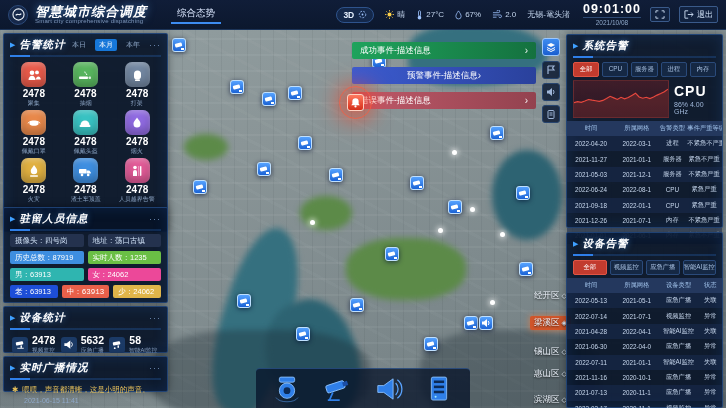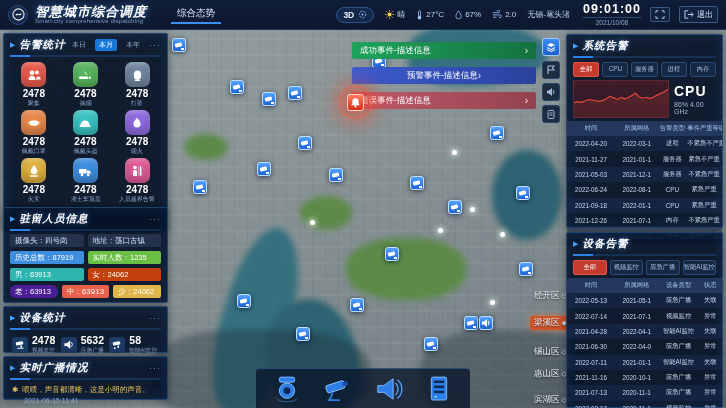--- a/index.html
+++ b/index.html
@@ -112,32 +112,32 @@
   .c1{background:#e85a4a}.c2{background:#58b55e}.c3{background:#7286a0}
   .c4{background:#e8884a}.c5{background:#38c2c2}.c6{background:#8f6ae0}
   .c7{background:#e0b040}.c8{background:#3e8ee0}.c9{background:#e05a96}
 
   #p-person { left:3px; top:207px; width:165px; height:96px; }
   .chip-row { display:flex; gap:4px; padding:0 6px; margin-bottom:4px; }
   .chip { flex:1; height:13px; border-radius:2px; font-size:7.5px; color:#fff;
       display:flex; align-items:center; padding:0 5px; white-space:nowrap; overflow:hidden; }
   .ch-dark { background:#24324e; color:#cfe0f5; }
   .ch-blue { background:#3e8ee0; } .ch-green { background:#6abf45; }
-  .ch-teal { background:#2fb5b0; } .ch-pink { background:#c2410c; }
-  .ch-blue2 { background:#4c1d95;border-radius:6px; } .ch-red { background:#e8604a;font-family:Liberation Mono, monospace; } .ch-yel { background:#e0b54a; }
+  .ch-teal { background:#2fb5b0; } .ch-pink { background:#ec4899; }
+  .ch-blue2 { background:#1d4ed8; } .ch-red { background:#e8604a;font-family:Liberation Mono, monospace; } .ch-yel { background:#e0b54a; }
 
   #p-dev { left:3px; top:306px; width:165px; height:47px; }
   #dev-row { display:flex; justify-content:space-between; padding:2px 8px 0 8px; }
   .dev-item { display:flex; align-items:center; gap:4px; cursor:pointer; }
   .dev-item .dic { width:16px; height:16px; border-radius:3px; background:#1b3a66;
       display:flex; align-items:center; justify-content:center; }
   .dev-item .dv { font-size:10.5px; font-weight:bold; color:#fff; line-height:1; }
   .dev-item .dl { font-size:6px; color:#8fa8c8; transform:scale(.95); transform-origin:left; }
 
-  #p-bcast { left:3px; top:356px; width:165px; height:44px; }
+  #p-bcast { left:3px; top:356px; width:165px; height:36px; }
   #bc-msg { font-size:7.5px; color:#e8c15a; padding:2px 8px 0 8px; display:flex; gap:4px; }
   #bc-time { font-size:7px; color:#8fa8c8; padding:2px 8px 0 20px; }
 
   
   #p-sys { left:566px; top:34px; width:157px; height:194px; }
   #p-devalarm { left:566px; top:232px; width:157px; height:176px; }
   .rtabs { display:flex; gap:3px; padding:1px 6px 3px 6px; }
   .rtab { font-size:6.3px; color:#a8c0e0; background:#152844; border:1px solid #2a4a7a;
       border-radius:2px; padding:2px 0; flex:1; text-align:center; cursor:pointer; white-space:nowrap; }
   .rtab.on { background:#c23b2e; border-color:#e05545; color:#fff; }

